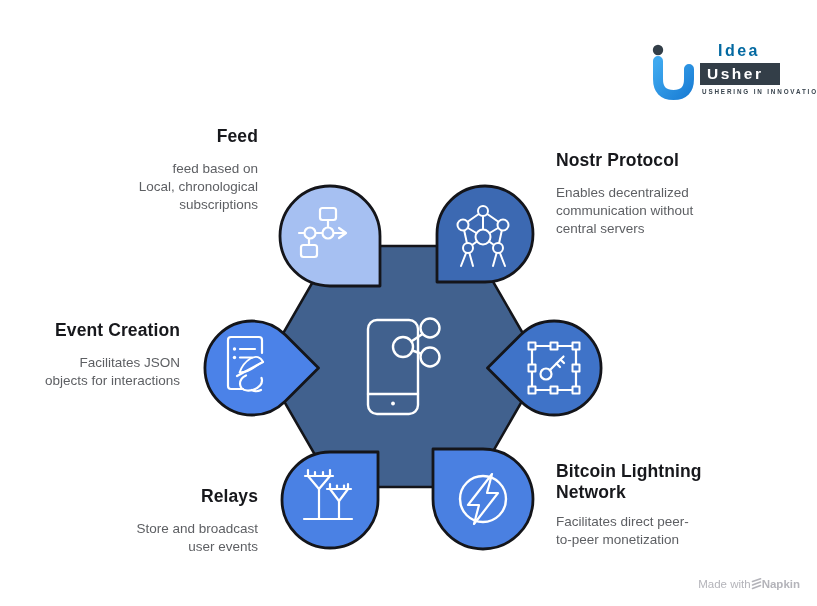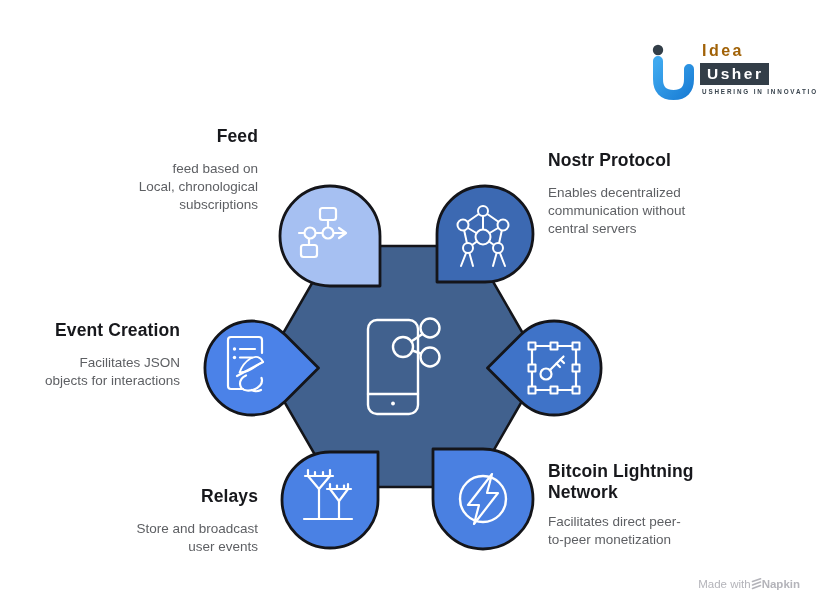--- a/index.html
+++ b/index.html
@@ -1,32 +1,32 @@
 <!DOCTYPE html>
 <html><head>
 <meta charset="utf-8">
 <style>
   html,body{margin:0;padding:0;background:#fff;}
   .canvas{
     position:relative;width:817px;height:606px;background:#ffffff;
     font-family:"Liberation Sans",sans-serif;overflow:hidden;
   }
   .diagram-svg{position:absolute;left:0;top:0;}
-  .label{position:absolute;}
+  .label{position:absolute;margin-left:8px;}
   .label .line{white-space:nowrap;}
   .t-right{text-align:right;}
   .title{font-size:17.5px;font-weight:700;color:#17181c;line-height:21px;letter-spacing:.1px;}
   .desc{font-size:13.5px;color:#5d5f63;line-height:18px;margin-top:13px;}
   .desc-tight{margin-top:10px;}
   
   .logo{position:absolute;left:649px;top:42px;display:flex;align-items:flex-start;gap:5px;}
   .logo-text{display:flex;flex-direction:column;align-items:flex-start;}
-  .logo-idea{font-size:16px;font-weight:700;color:#a16207;letter-spacing:2.5px;line-height:18px;margin-left:2px;}
+  .logo-idea{font-size:16px;font-weight:700;color:#0369a1;letter-spacing:2.5px;line-height:18px;margin-left:18px;}
   .logo-usher{background:#333e48;color:#fff;font-weight:700;font-size:15.5px;letter-spacing:2.5px;
-    padding:2px 6px 3px 7px;margin-top:3px;line-height:17px;}
+    padding:2px 17px 3px 7px;margin-top:3px;line-height:17px;}
   .logo-tagline{font-size:6.3px;font-weight:700;letter-spacing:1.85px;color:#38434d;margin-top:3px;margin-left:2px;white-space:nowrap;}
   
   .footer{position:absolute;right:17px;bottom:16px;display:flex;align-items:center;
     color:#b4b4ba;font-size:11.5px;}
   .footer .napkin{font-weight:700;}
 </style>
 </head>
 <body>
 
 <div class="canvas">

